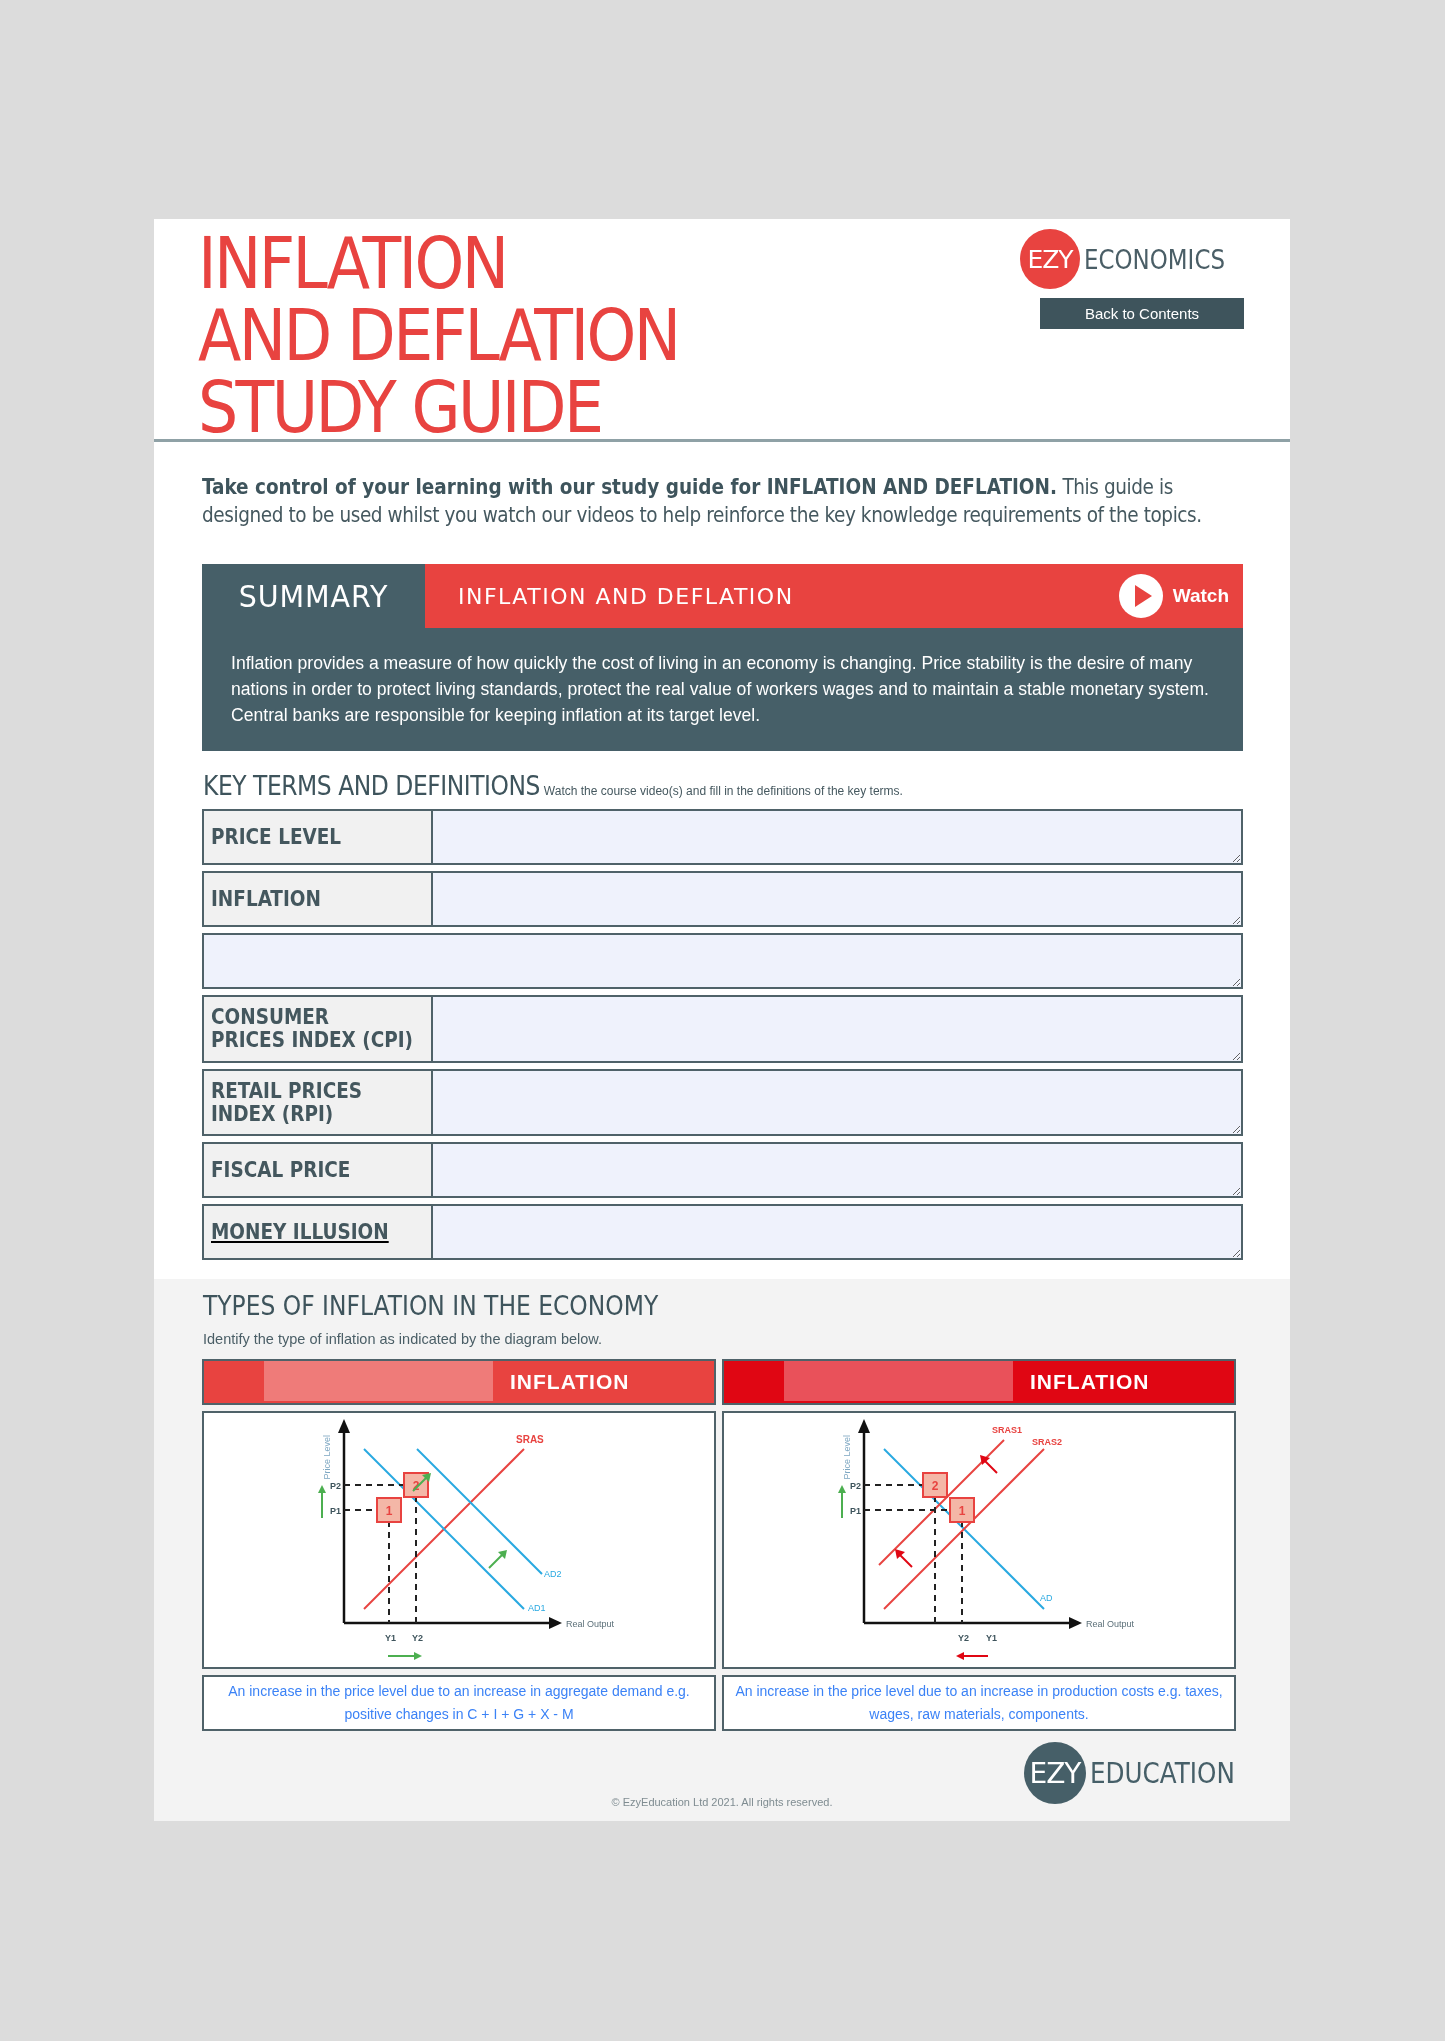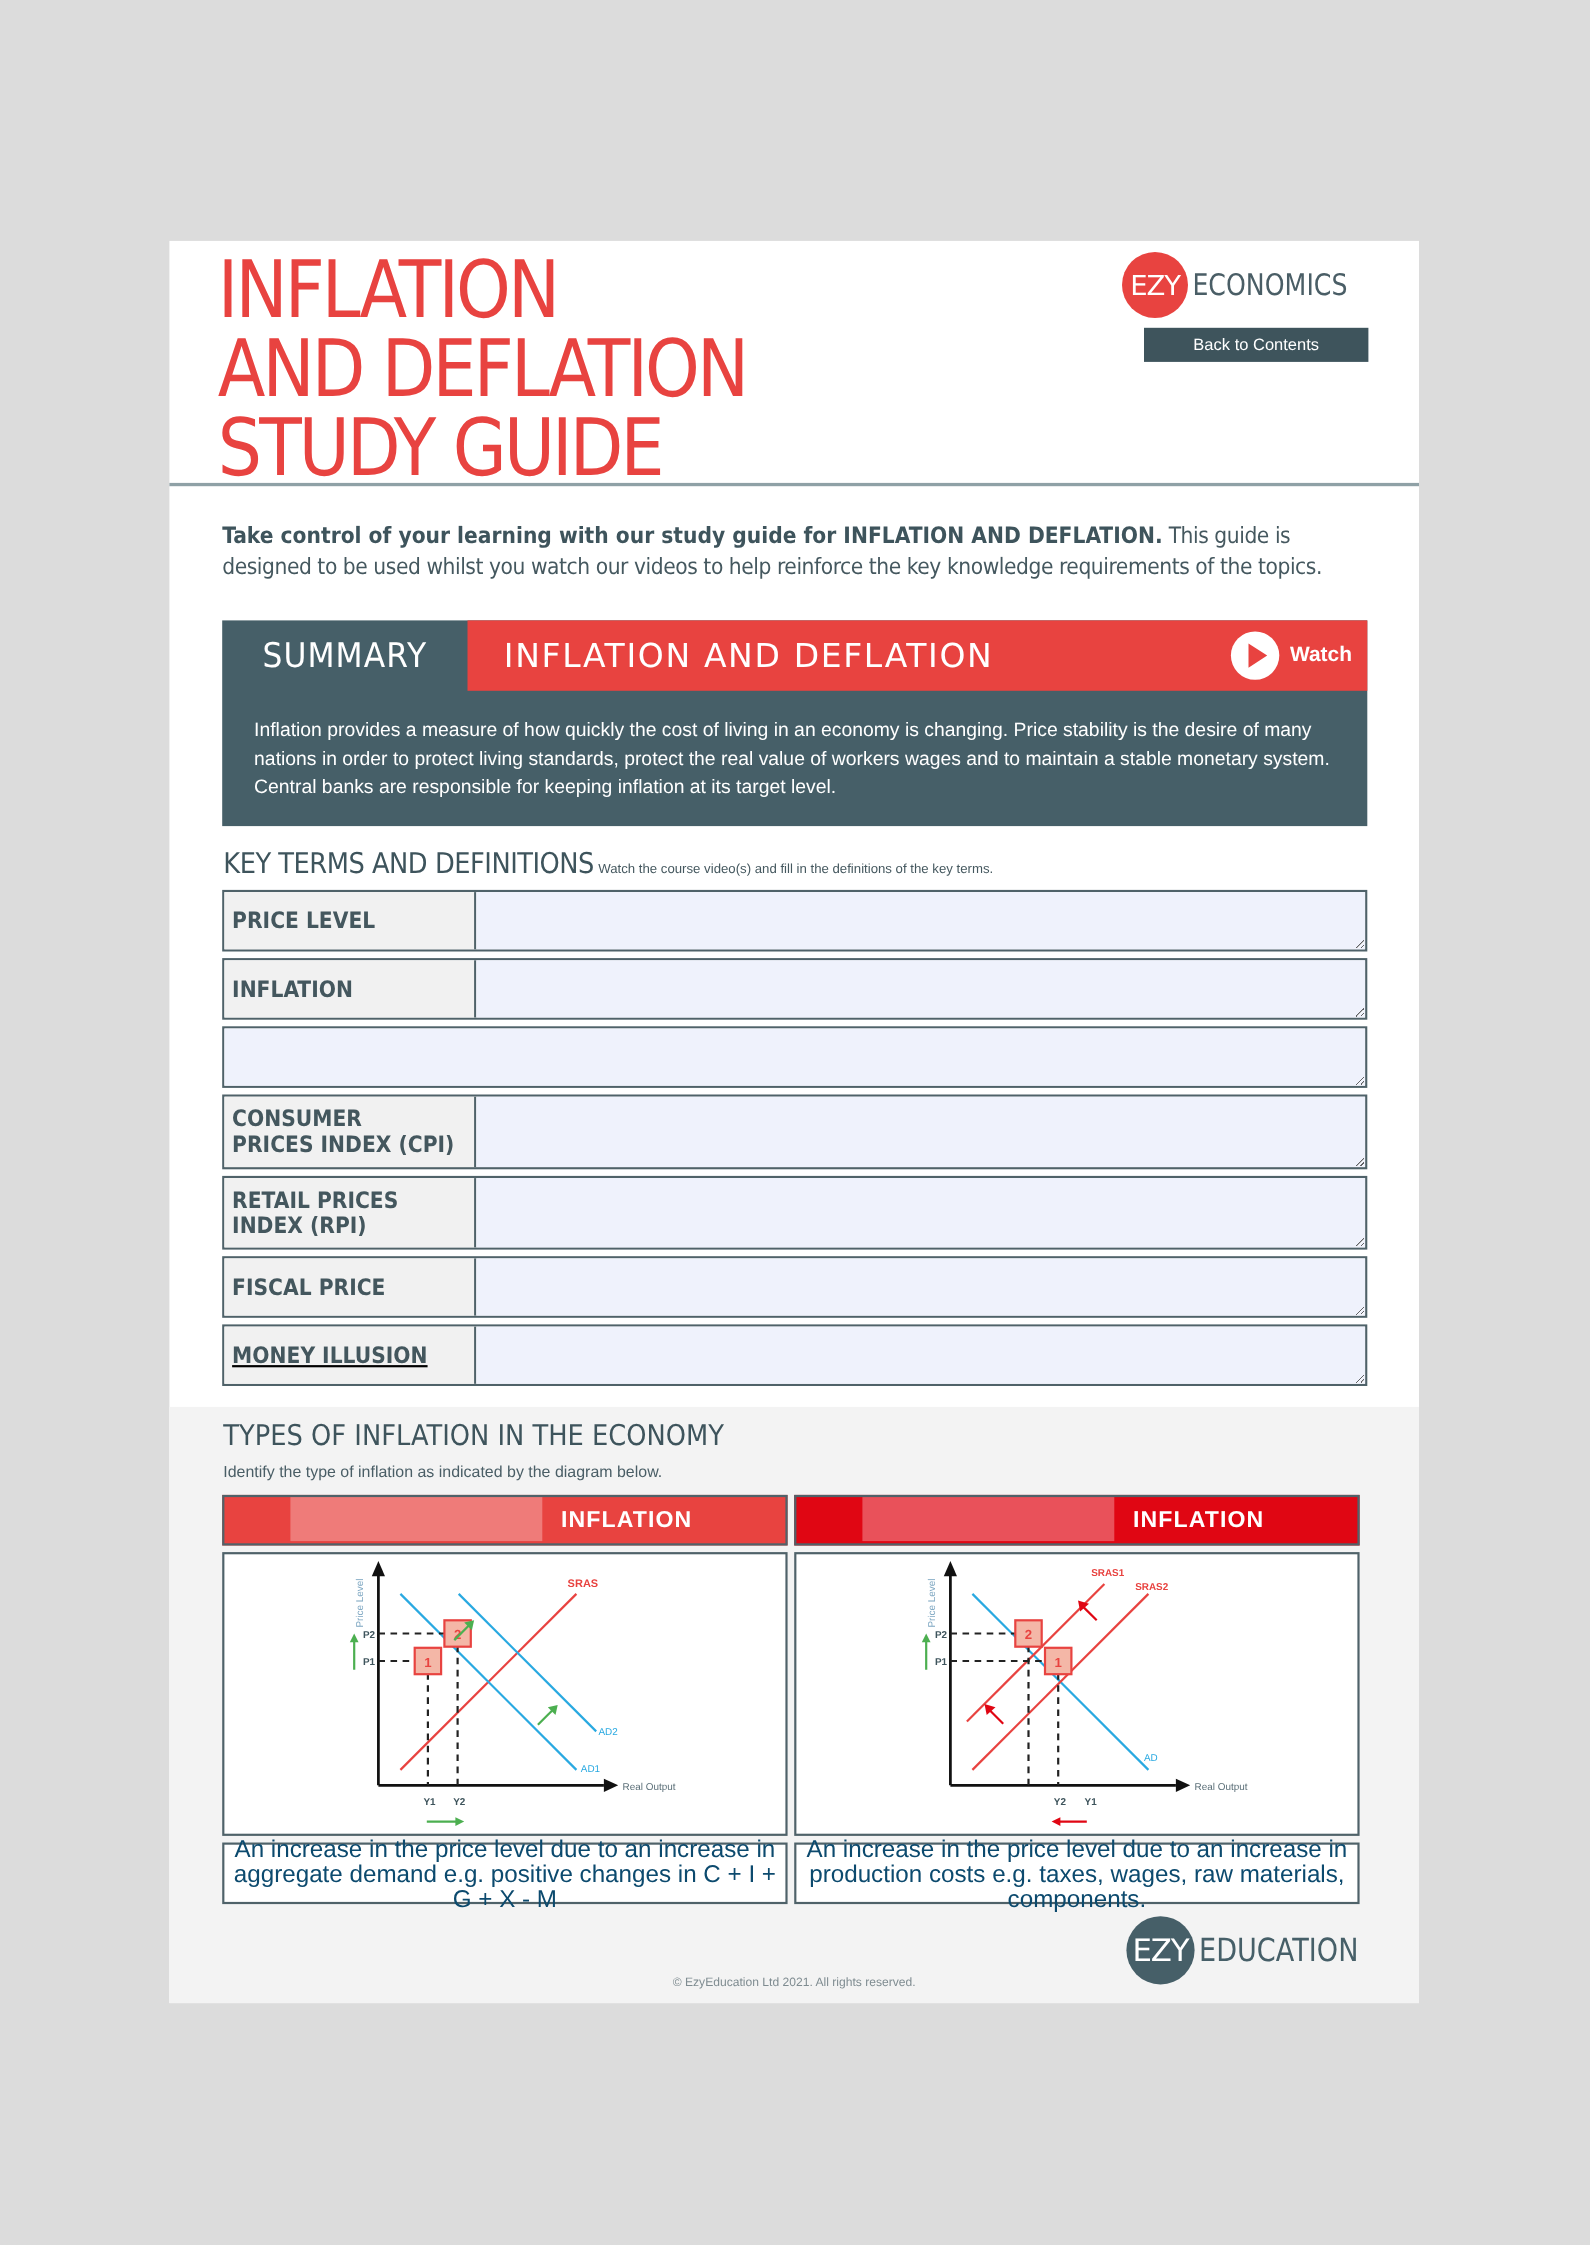--- a/index.html
+++ b/index.html
@@ -21,21 +21,21 @@
               display: flex; align-items: center; justify-content: center; border: none; }
 
   .intro { position: absolute; left: 48px; top: 254px; width: 1020px; font-size: 20.5px; line-height: 28px; color: #45585f; font-family: "DejaVu Sans Condensed","DejaVu Sans", sans-serif; }
   .intro b { font-weight: bold; color: #3e545c; }
   .intro span { letter-spacing: -0.4px; }
 
   .summary { position: absolute; left: 48px; top: 345px; width: 1041px; height: 187px; background: #465f68; }
   .summary-label { position: absolute; left: 0; top: 0; width: 223px; height: 64px; color: #fff; font-size: 31px; letter-spacing: 1px;
                    display: flex; align-items: center; justify-content: center; font-family: "DejaVu Sans", sans-serif; transform: scaleX(0.92); }
   .summary-title-bar { position: absolute; left: 223px; top: 0; width: 818px; height: 64px; background: #e84340; }
-  .summary-title { position: absolute; left: 33px; top: 0; height: 64px; display: flex; align-items: center; color: #fff; font-size: 30px; letter-spacing: 1.5px; font-family: "DejaVu Sans", sans-serif; }
+  .summary-title { position: absolute; left: 33px; top: 0; height: 64px; display: flex; align-items: center; color: #fff; font-size: 22px; letter-spacing: 1.5px; font-family: "DejaVu Sans", sans-serif; }
   .watch { position: absolute; right: 14px; top: 10px; height: 44px; display: flex; align-items: center; cursor: pointer; }
   .watch-circle { width: 44px; height: 44px; border-radius: 50%; background: #fff; position: relative; }
   .watch-circle::after { content: ""; position: absolute; left: 16px; top: 11px; border-left: 17px solid #e84340; border-top: 11px solid transparent; border-bottom: 11px solid transparent; }
   .watch-label { color: #fff; font-size: 19px; font-weight: bold; margin-left: 10px; text-align: center; }
   .summary-body { position: absolute; left: 29px; top: 86px; width: 990px; color: #fff; font-size: 17.6px; line-height: 26px; }
 
   .kt-heading { position: absolute; left: 49px; top: 552px; color: #3e545c; white-space: nowrap; }
   .kt-heading .big { font-size: 26px; letter-spacing: -0.5px; font-family: "DejaVu Sans", sans-serif; display: inline-block; transform: scaleX(0.9); transform-origin: left; margin-right: -38px; }
   .kt-heading .small { font-size: 12px; color: #45585f; }
 
@@ -44,21 +44,21 @@
              line-height: 23px; padding-left: 7px; display: flex; align-items: center; font-family: "DejaVu Sans Condensed","DejaVu Sans", sans-serif; }
   .kt-def { flex: 1; height: 100%; background: #eff2fc; border: none; outline: none; }
 
   .types-heading { position: absolute; left: 49px; top: 1072px; font-size: 26px; color: #3e545c; font-family: "DejaVu Sans", sans-serif; transform: scaleX(0.9); transform-origin: left; }
   .types-sub { position: absolute; left: 49px; top: 1112px; font-size: 14.5px; color: #4a5e66; }
 
   .type-bar { position: absolute; top: 1140px; width: 514px; height: 46px; border: 2px solid #4f6269; }
   .type-bar input { position: absolute; left: 60px; top: 0; width: 229px; height: 40px; border: none; outline: none; background: rgba(255,255,255,0.3); }
   .type-bar .lbl { position: absolute; left: 306px; top: 0; height: 42px; display: flex; align-items: center; color: #fff; font-weight: bold; font-size: 21px; letter-spacing: 1px; }
   .diagram-box { position: absolute; top: 1192px; width: 514px; height: 258px; border: 2px solid #4f6269; background: #fff; }
-  .desc-box { position: absolute; top: 1456px; width: 514px; height: 56px; border: 2px solid #4f6269; background: #fff; color: #0c4a6e; font-size: 22px; line-height: 23px;
+  .desc-box { position: absolute; top: 1456px; width: 514px; height: 56px; border: 2px solid #4f6269; background: #fff; color: #3b82f6; font-size: 14px; line-height: 23px;
               text-align: center; display: flex; align-items: center; justify-content: center; padding: 0 8px; }
 
   .foot-logo { position: absolute; left: 870px; top: 1523px; display: flex; align-items: center; }
   .foot-circle { width: 62px; height: 62px; border-radius: 50%; background: #465f68; color: #fff; display: flex; align-items: center; justify-content: center; font-size: 28px; font-family: "DejaVu Sans", sans-serif; letter-spacing: -1px; }
   .foot-text { font-size: 29px; color: #465f68; margin-left: 4px; font-family: "DejaVu Sans", sans-serif; transform: scaleX(0.85); transform-origin: left; }
   .copyright { position: absolute; left: 0; width: 1136px; top: 1577px; text-align: center; color: #7f8c91; font-size: 11px; }
   svg text { font-family: "Liberation Sans", sans-serif; }
 </style>
 </head>
 <body>

